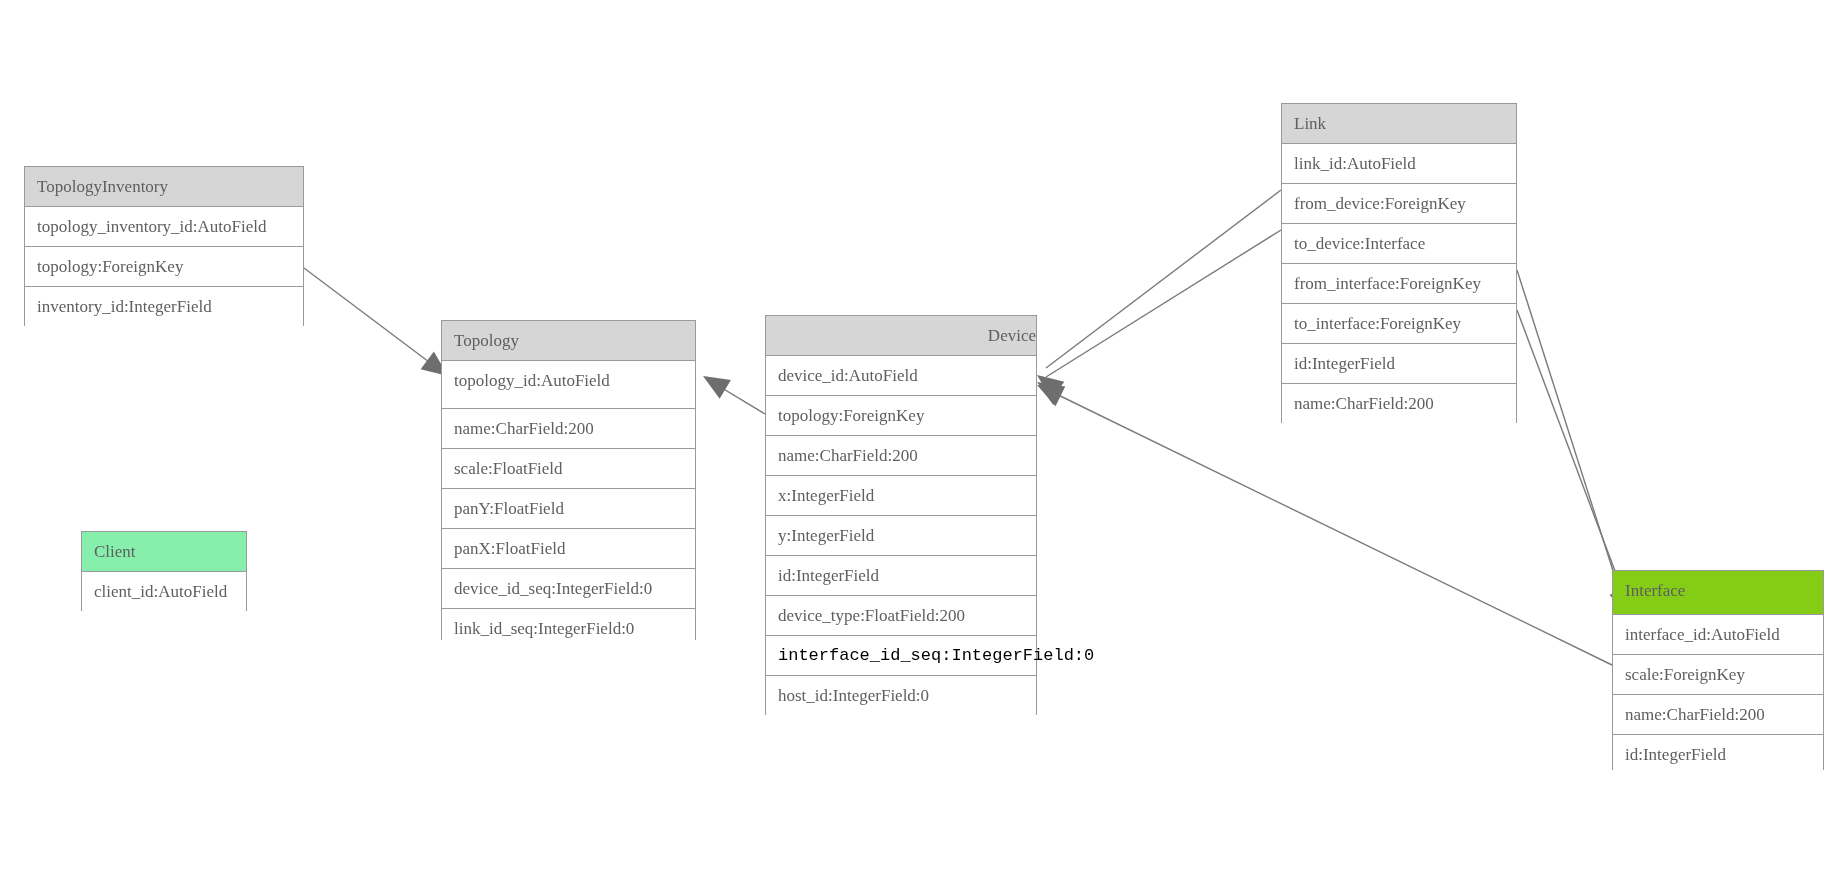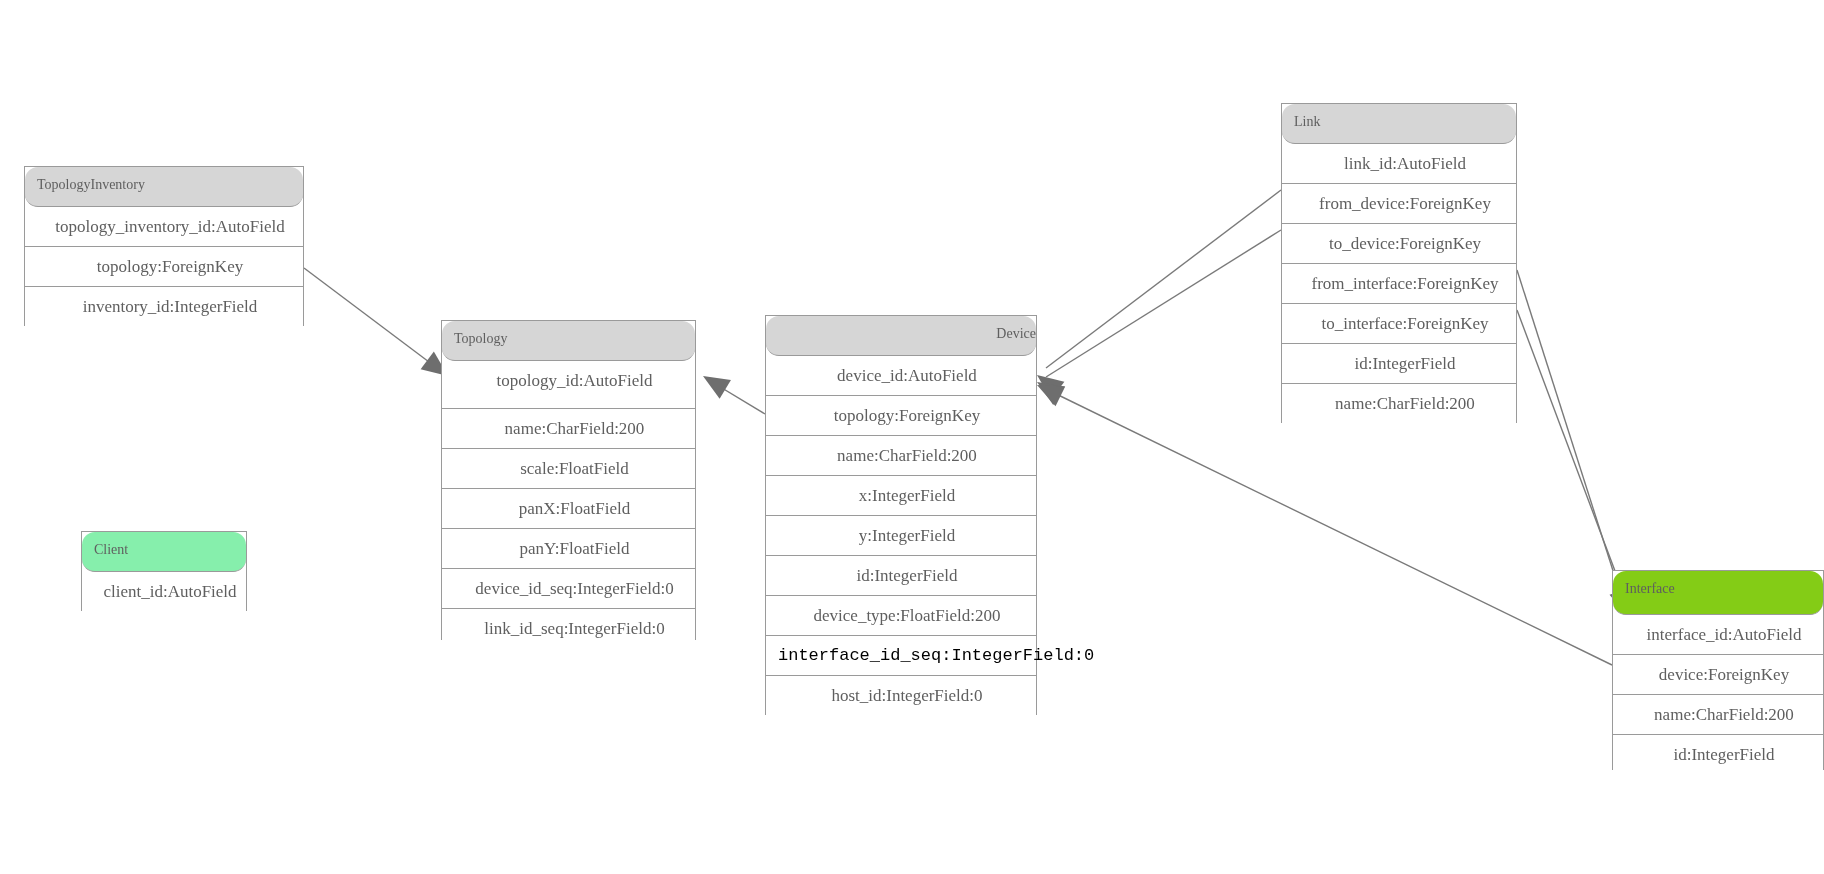--- a/index.html
+++ b/index.html
@@ -31,36 +31,34 @@
     box-sizing: border-box;
     border: 1px solid #9a9a9a;
     background: #ffffff;
     z-index: 2;
   }
   .entity-header {
     box-sizing: border-box;
     background: #d6d6d6;
     border-bottom: 1px solid #9a9a9a;
     color: #5f5f5f;
-    font-size: 14px;
+    font-size: 17px;
     line-height: 1;
     padding: 11px 0 11px 12px;
     white-space: nowrap;
-    border-radius: 13px;
   }
   .entity-field {
     box-sizing: border-box;
     border-bottom: 1px solid #9a9a9a;
     color: #5f5f5f;
     font-size: 17px;
     line-height: 1;
     padding: 11px 0 11px 12px;
     white-space: nowrap;
     background: #ffffff;
-    text-align: center;
   }
   .entity-field:last-child {
     border-bottom: none;
   }
 </style>
 </head>
 <body style="background: rgb(255, 255, 255);">
 
 <div id="canvas" style="background: rgb(255, 255, 255);">
   <svg id="edges" viewBox="0 0 1824 874" xmlns="http://www.w3.org/2000/svg">
@@ -101,47 +99,47 @@
     </div>
     <div class="entity" style="left: 81px; top: 531px; width: 166px; height: 80px; border-color: rgb(154, 154, 154);">
       <div class="entity-header" style="height: 40px; background: #86efac; color: rgb(95, 95, 95); border-bottom-color: rgb(154, 154, 154);">Client</div>
       <div class="entity-field" style="height: 40px; color: rgb(95, 95, 95); border-bottom: none;">client_id:AutoField</div>
     </div>
     <div class="entity" style="left: 441px; top: 320px; width: 255px; height: 320px; border-color: rgb(154, 154, 154);">
       <div class="entity-header" style="height: 40px; background: rgb(214, 214, 214); color: rgb(95, 95, 95); border-bottom-color: rgb(154, 154, 154);">Topology</div>
       <div class="entity-field" style="height: 48px; color: rgb(95, 95, 95); border-bottom-color: rgb(154, 154, 154);">topology_id:AutoField</div>
       <div class="entity-field" style="height: 40px; color: rgb(95, 95, 95); border-bottom-color: rgb(154, 154, 154);">name:CharField:200</div>
       <div class="entity-field" style="height: 40px; color: rgb(95, 95, 95); border-bottom-color: rgb(154, 154, 154);">scale:FloatField</div>
+      <div class="entity-field" style="height: 40px; color: rgb(95, 95, 95); border-bottom-color: rgb(154, 154, 154);">panY:FloatField</div>
       <div class="entity-field" style="height: 40px; color: rgb(95, 95, 95); border-bottom-color: rgb(154, 154, 154);">panX:FloatField</div>
-      <div class="entity-field" style="height: 40px; color: rgb(95, 95, 95); border-bottom-color: rgb(154, 154, 154);">panY:FloatField</div>
       <div class="entity-field" style="height: 40px; color: rgb(95, 95, 95); border-bottom-color: rgb(154, 154, 154);">device_id_seq:IntegerField:0</div>
       <div class="entity-field" style="height: 40px; color: rgb(95, 95, 95); border-bottom: none;">link_id_seq:IntegerField:0</div>
     </div>
     <div class="entity" style="left: 765px; top: 315px; width: 272px; height: 400px; border-color: rgb(154, 154, 154);">
       <div class="entity-header" style="height: 40px; background: rgb(214, 214, 214); color: rgb(95, 95, 95); border-bottom-color: rgb(154, 154, 154); text-align: right;">Device</div>
       <div class="entity-field" style="height: 40px; color: rgb(95, 95, 95); border-bottom-color: rgb(154, 154, 154);">device_id:AutoField</div>
       <div class="entity-field" style="height: 40px; color: rgb(95, 95, 95); border-bottom-color: rgb(154, 154, 154);">topology:ForeignKey</div>
       <div class="entity-field" style="height: 40px; color: rgb(95, 95, 95); border-bottom-color: rgb(154, 154, 154);">name:CharField:200</div>
       <div class="entity-field" style="height: 40px; color: rgb(95, 95, 95); border-bottom-color: rgb(154, 154, 154);">x:IntegerField</div>
       <div class="entity-field" style="height: 40px; color: rgb(95, 95, 95); border-bottom-color: rgb(154, 154, 154);">y:IntegerField</div>
       <div class="entity-field" style="height: 40px; color: rgb(95, 95, 95); border-bottom-color: rgb(154, 154, 154);">id:IntegerField</div>
       <div class="entity-field" style="height: 40px; color: rgb(95, 95, 95); border-bottom-color: rgb(154, 154, 154);">device_type:FloatField:200</div>
       <div class="entity-field" style="height: 40px; color: #000000; border-bottom-color: rgb(154, 154, 154); font-family: Liberation Mono, monospace;">interface_id_seq:IntegerField:0</div>
       <div class="entity-field" style="height: 40px; color: rgb(95, 95, 95); border-bottom: none;">host_id:IntegerField:0</div>
     </div>
     <div class="entity" style="left: 1281px; top: 103px; width: 236px; height: 320px; border-color: rgb(154, 154, 154);">
       <div class="entity-header" style="height: 40px; background: rgb(214, 214, 214); color: rgb(95, 95, 95); border-bottom-color: rgb(154, 154, 154);">Link</div>
       <div class="entity-field" style="height: 40px; color: rgb(95, 95, 95); border-bottom-color: rgb(154, 154, 154);">link_id:AutoField</div>
       <div class="entity-field" style="height: 40px; color: rgb(95, 95, 95); border-bottom-color: rgb(154, 154, 154);">from_device:ForeignKey</div>
-      <div class="entity-field" style="height: 40px; color: rgb(95, 95, 95); border-bottom-color: rgb(154, 154, 154);">to_device:ForeignKey</div>
+      <div class="entity-field" style="height: 40px; color: rgb(95, 95, 95); border-bottom-color: rgb(154, 154, 154);">to_device:Interface</div>
       <div class="entity-field" style="height: 40px; color: rgb(95, 95, 95); border-bottom-color: rgb(154, 154, 154);">from_interface:ForeignKey</div>
       <div class="entity-field" style="height: 40px; color: rgb(95, 95, 95); border-bottom-color: rgb(154, 154, 154);">to_interface:ForeignKey</div>
       <div class="entity-field" style="height: 40px; color: rgb(95, 95, 95); border-bottom-color: rgb(154, 154, 154);">id:IntegerField</div>
       <div class="entity-field" style="height: 40px; color: rgb(95, 95, 95); border-bottom: none;">name:CharField:200</div>
     </div>
     <div class="entity" style="left: 1612px; top: 570px; width: 212px; height: 200px; border-color: rgb(154, 154, 154);">
       <div class="entity-header" style="height: 44px; background: #84cc16; color: rgb(95, 95, 95); border-bottom-color: rgb(154, 154, 154);">Interface</div>
       <div class="entity-field" style="height: 40px; color: rgb(95, 95, 95); border-bottom-color: rgb(154, 154, 154);">interface_id:AutoField</div>
-      <div class="entity-field" style="height: 40px; color: rgb(95, 95, 95); border-bottom-color: rgb(154, 154, 154);">device:ForeignKey</div>
+      <div class="entity-field" style="height: 40px; color: rgb(95, 95, 95); border-bottom-color: rgb(154, 154, 154);">scale:ForeignKey</div>
       <div class="entity-field" style="height: 40px; color: rgb(95, 95, 95); border-bottom-color: rgb(154, 154, 154);">name:CharField:200</div>
       <div class="entity-field" style="height: 40px; color: rgb(95, 95, 95); border-bottom: none;">id:IntegerField</div>
     </div>
   </div>
 
 </body></html>

